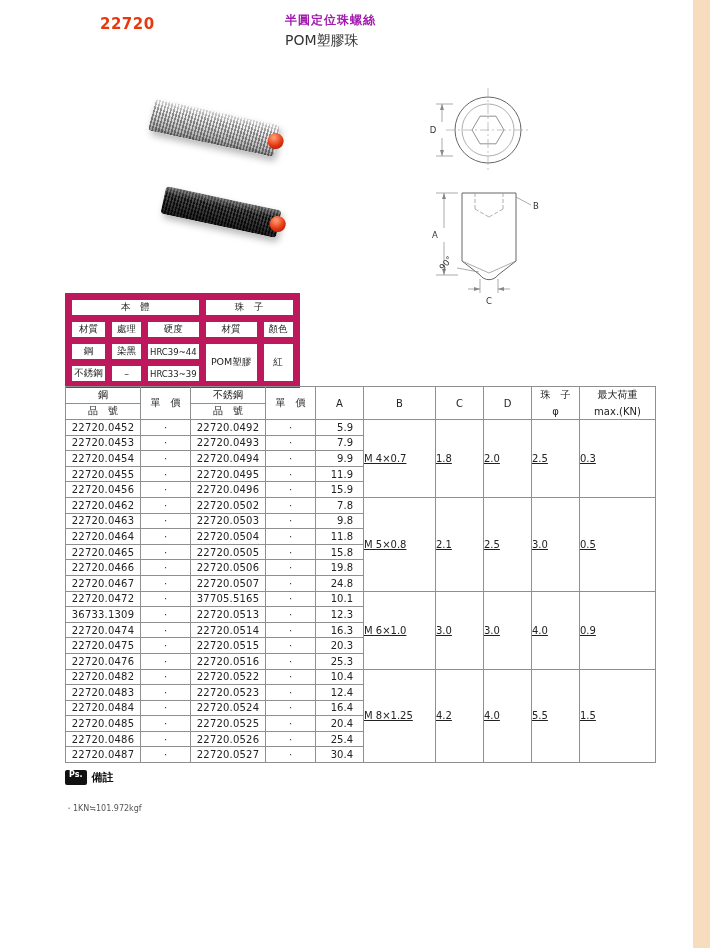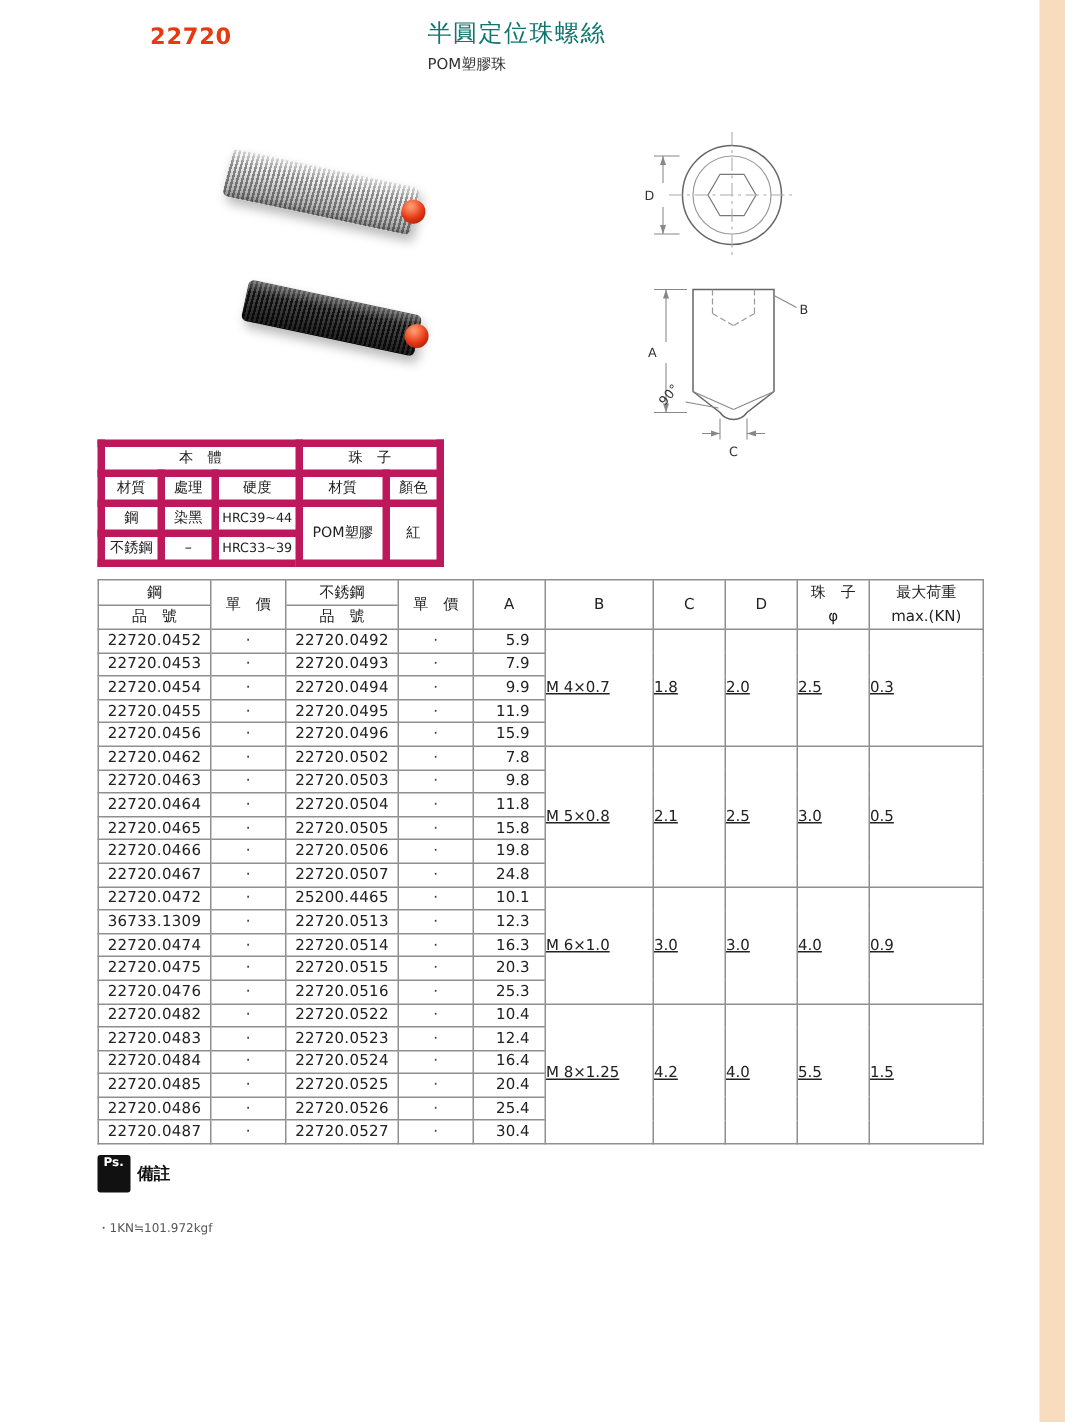--- a/index.html
+++ b/index.html
@@ -6,22 +6,22 @@
   body {
     width:710px; height:948px; position:relative; overflow:hidden;
     background:#ffffff; color:#222;
     font-family:"DejaVu Sans","Liberation Sans",sans-serif;
   }
   .edge-strip { position:absolute; right:0; top:0; width:17px; height:948px; background:#f8dcbe; }
 
   
   .cat-no { position:absolute; left:67px; top:15px; font-size:15px; font-weight:bold; color:#e8380d; letter-spacing:.5px;margin-left:33px; }
   .title-block { position:absolute; left:285px; top:12px; }
-  .page-title { font-size:16px; font-weight:normal; letter-spacing:1px; color:#0f766e; }
-  .page-subtitle { font-size:10px; color:#333; margin-top:3px; }
+  .page-title { font-size:12px; font-weight:bold; letter-spacing:1px; color:#a21caf; }
+  .page-subtitle { font-size:14px; color:#333; margin-top:3px; }
 
   
   .screw { position:absolute; border-radius:4px; box-shadow:3px 4px 7px rgba(0,0,0,.28); }
   .screw-silver { left:150px; top:112px; width:128px; height:32px; transform:rotate(12deg);
     background:
       linear-gradient(180deg, rgba(255,255,255,.65) 0%, rgba(255,255,255,0) 30%, rgba(0,0,0,.25) 85%, rgba(0,0,0,.45) 100%),
       repeating-linear-gradient(93deg, #ededed 0 1.6px, #8c8c8c 1.6px 3.2px);
   }
   .screw-black { left:162px; top:198px; width:118px; height:28px; transform:rotate(12deg);
     background:
@@ -29,41 +29,41 @@
       repeating-linear-gradient(93deg, #4a4a4a 0 1.6px, #121212 1.6px 3.2px);
   }
   .tip { position:absolute; right:-7px; top:50%; transform:translateY(-50%); width:16px; height:16px; border-radius:50%;
     background:radial-gradient(circle at 35% 30%, #ff9468 8%, #e43512 55%, #921d06 95%);
   }
 
   .drawing { position:absolute; left:400px; top:85px; }
 
   
   .spec-table { position:absolute; left:65px; top:293px; border-collapse:collapse; font-size:9.5px; color:#222; }
-  .spec-table th, .spec-table td { border:5px solid #be185d; text-align:center; font-weight:normal; padding:1px 2px; height:13px; }
+  .spec-table th, .spec-table td { border:7px solid #be185d; text-align:center; font-weight:normal; padding:1px 2px; height:13px; }
   .spec-table .hard { font-size:8.5px; }
 
   
   .main-table { position:absolute; left:65px; top:386px; border-collapse:collapse; table-layout:fixed; font-size:10px; color:#222; }
   .main-table th, .main-table td { border:1px solid #8f8f8f; font-weight:normal; padding:0; }
   .main-table th { vertical-align:middle; text-align:center; height:32px; }
   .th-stack { display:flex; flex-direction:column; height:32px; }
   .th-stack > div { flex:1; display:flex; align-items:center; justify-content:center; }
   .th-stack.divided > div:first-child { border-bottom:1px solid #8f8f8f; }
   .th-small { font-size:10px; }
   .main-table td { height:14.6px; text-align:center; }
   .main-table td.part { letter-spacing:.2px; }
   .main-table td.dot { font-size:10px; color:#333; }
   .main-table td.num { text-align:right; padding-right:10px; }
   .main-table td.merged { text-align:left; vertical-align:middle;text-decoration:underline; }
 
   
   .footer-note { position:absolute; left:65px; top:770px; }
   .note-head { display:flex; align-items:center; gap:5px; }
-  .ps-badge { background:#111; color:#fff; font-size:8px; font-weight:bold; padding:1px 4px 16px; border-radius:2px; line-height:1; }
+  .ps-badge { background:#111; color:#fff; font-size:8px; font-weight:bold; padding:1px 4px 6px; border-radius:2px; line-height:1; }
   .note-title { font-size:11px; font-weight:bold; color:#111; }
   .note-line { margin-top:18px; font-size:8px; color:#555; }
 </style>
 </head>
 <body>
 
 <div class="edge-strip"></div>
 
 <div class="cat-no">22720</div>
 <div class="title-block">
@@ -297,21 +297,21 @@
       <tr>
         <td class="part">22720.0467</td>
         <td class="dot">·</td>
         <td class="part">22720.0507</td>
         <td class="dot">·</td>
         <td class="num">24.8</td>
       </tr>
       <tr>
         <td class="part">22720.0472</td>
         <td class="dot">·</td>
-        <td class="part">25200.4465</td>
+        <td class="part">37705.5165</td>
         <td class="dot">·</td>
         <td class="num">10.1</td>
         <td class="merged" rowspan="5">M 6×1.0</td>
         <td class="merged" rowspan="5">3.0</td>
         <td class="merged" rowspan="5">3.0</td>
         <td class="merged" rowspan="5">4.0</td>
         <td class="merged" rowspan="5">0.9</td>
       </tr>
       <tr>
         <td class="part">36733.1309</td>

